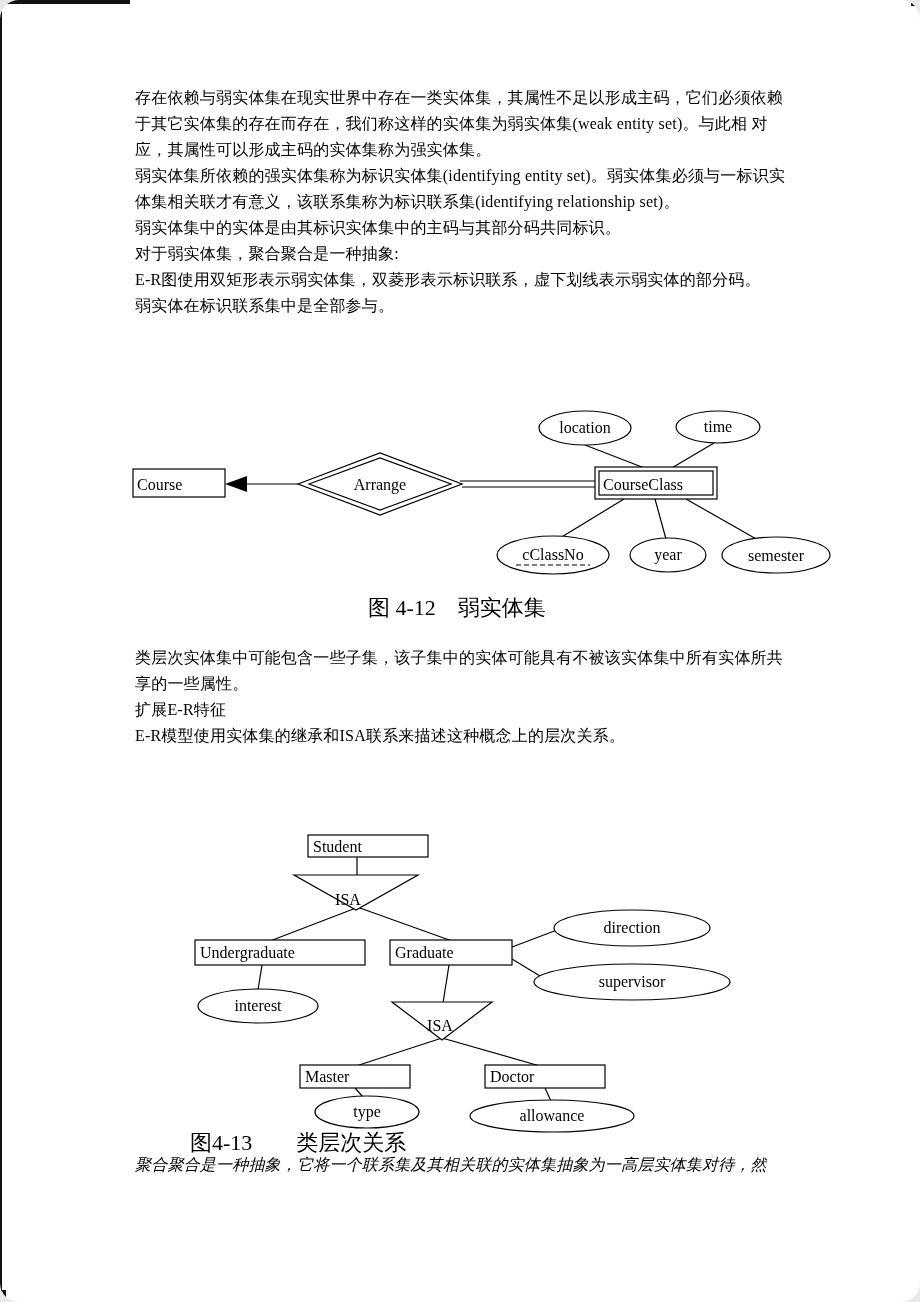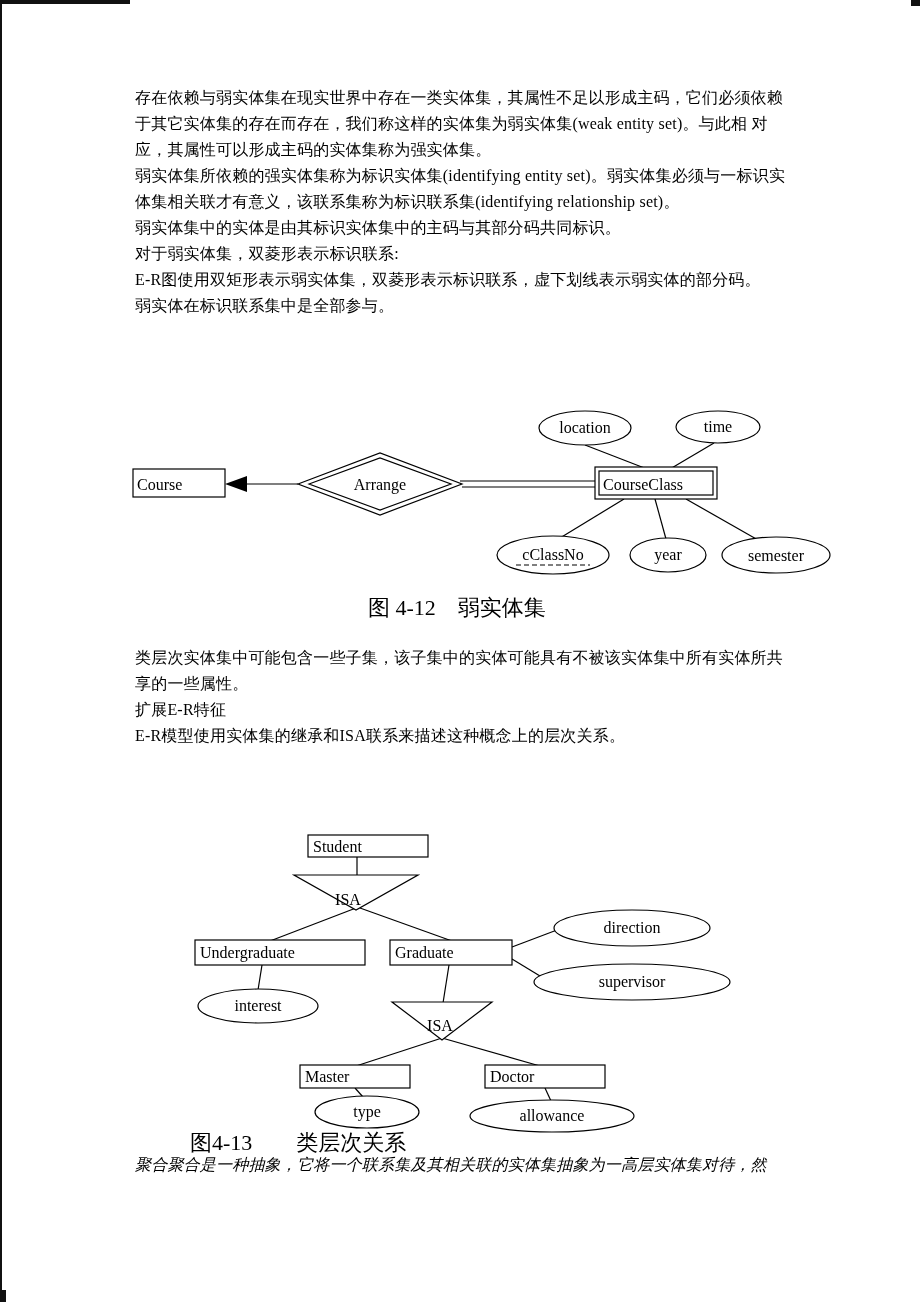--- a/index.html
+++ b/index.html
@@ -5,20 +5,21 @@
   * { box-sizing: border-box; }
   html,body { margin:0; padding:0; background:#e8e8e8; }
   .page {
     position:relative;
     width:920px; height:1302px;
     margin:0 auto;
     background:#ffffff;
     font-family:"Liberation Serif","DejaVu Serif",serif;
     color:#000;
     overflow:hidden;
+    border-radius:19px;
   }
   .textblock { position:absolute; left:135px; width:658px; }
   .para { margin:0; font-size:16px; line-height:26px; letter-spacing:0.2px; }
   .caption { position:absolute; font-size:22px; line-height:20px; white-space:nowrap; }
   .fig { position:absolute; }
   .fig text {
     font-family:"Liberation Serif","DejaVu Serif",serif;
     font-size:16px; fill:#000;
   }
   .edge { position:absolute; background:#111; }
@@ -34,21 +35,21 @@
 
   <div class="edge edge-left"></div>
   <div class="edge edge-topbar"></div>
   <div class="edge edge-tr"></div>
   <div class="edge edge-bl"></div>
 
   <div class="textblock" style="top:85px;">
     <p class="para">存在依赖与弱实体集在现实世界中存在一类实体集，其属性不足以形成主码，它们必须依赖于其它实体集的存在而存在，我们称这样的实体集为弱实体集(weak entity set)。与此相 对应，其属性可以形成主码的实体集称为强实体集。</p>
     <p class="para">弱实体集所依赖的强实体集称为标识实体集(identifying entity set)。弱实体集必须与一标识实体集相关联才有意义，该联系集称为标识联系集(identifying relationship set)。</p>
     <p class="para">弱实体集中的实体是由其标识实体集中的主码与其部分码共同标识。</p>
-    <p class="para">对于弱实体集，双菱形表示标识联系:</p>
+    <p class="para">对于弱实体集，聚合聚合是一种抽象:</p>
     <p class="para">E-R图使用双矩形表示弱实体集，双菱形表示标识联系，虚下划线表示弱实体的部分码。</p>
     <p class="para">弱实体在标识联系集中是全部参与。</p>
   </div>
 
   <svg class="fig" style="left:0; top:403px;" width="920" height="200" viewBox="0 0 920 200">
 
     <g stroke="#000" stroke-width="1.2" fill="none">
       <line x1="585" y1="42" x2="647" y2="66"></line>
       <line x1="714" y1="40" x2="670" y2="66"></line>
       <line x1="624" y1="96" x2="560" y2="135"></line>

